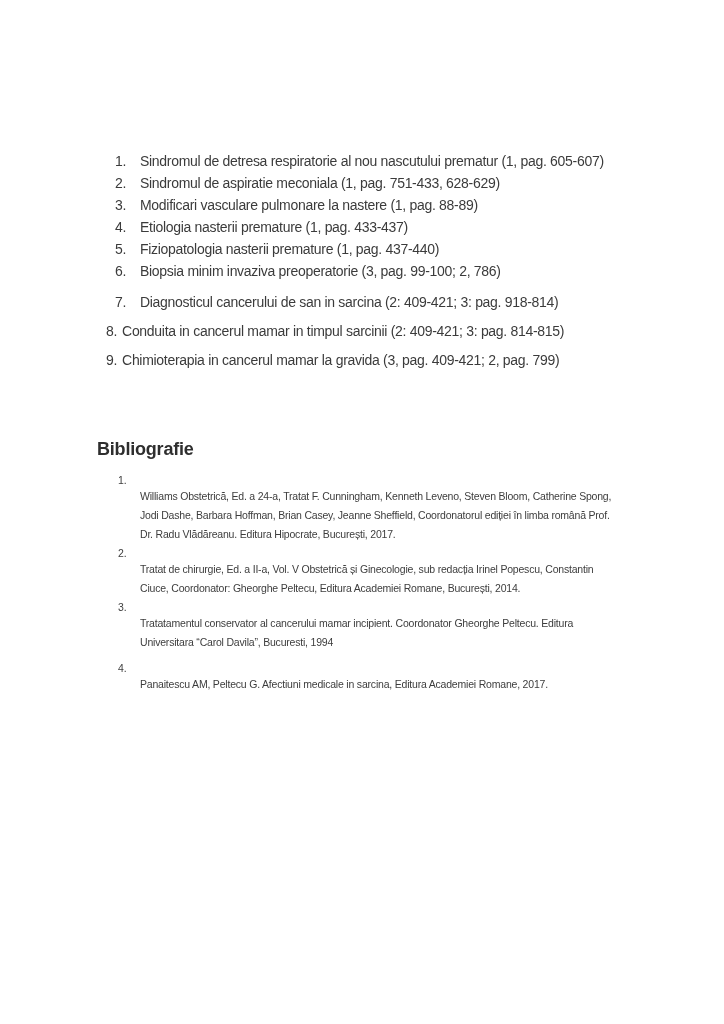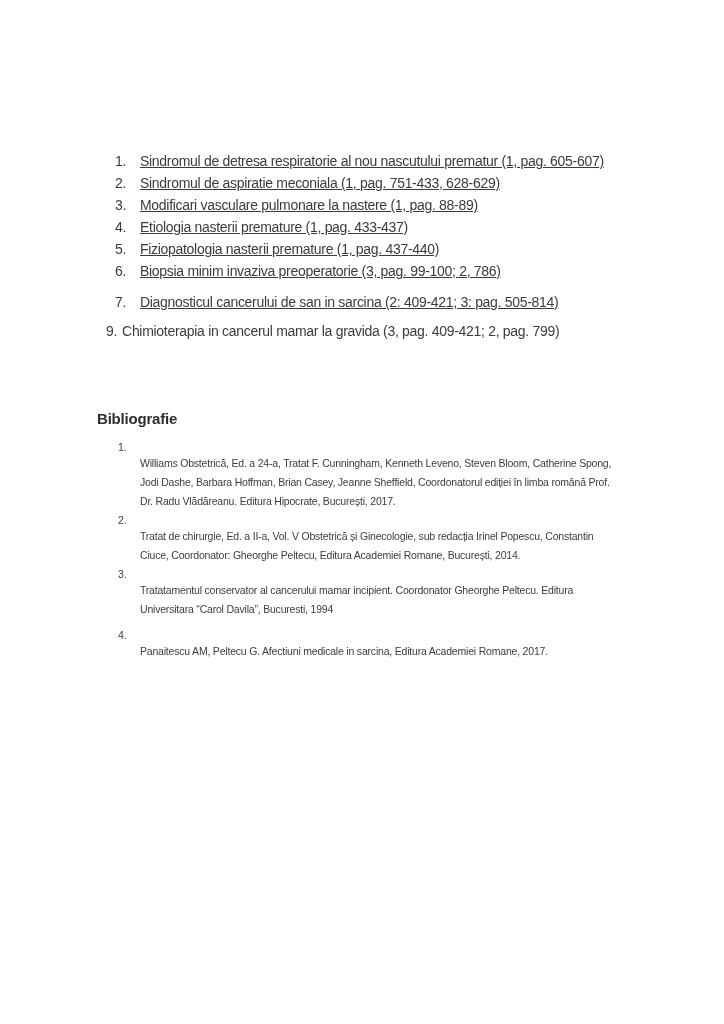--- a/index.html
+++ b/index.html
@@ -17,29 +17,29 @@
   
   .main-list{
     width:515px;
     font-size:14px;
     letter-spacing:-0.3px;
     line-height:22px;
   }
   .mli{display:flex;align-items:flex-start;}
   .mli.hang{margin-left:18px;}
   .mli.hang .num{flex:0 0 25px;}
-  .mli.hang .txt{flex:1 1 auto;max-width:472px;text-decoration:underline;}
+  .mli.hang .txt{flex:1 1 auto;max-width:472px;}
   .mli.flat{display:block;margin-left:9px;}
   .mli.flat .num{margin-right:5px;}
   .mli.spaced{margin-top:7px;}
   .mli.first-spaced{margin-top:9px;}
   
   .bib-heading{
     margin:68px 0 0 0;
-    font-size:15px;
+    font-size:18px;
     font-weight:bold;
     color:#2e2e2e;
     letter-spacing:-0.2px;
   }
   .bib-list{
     margin-top:11px;
     margin-left:21px;
     width:505px;
     font-size:10.5px;
     letter-spacing:-0.2px;
@@ -76,21 +76,24 @@
     <div class="mli hang">
       <span class="num">5.</span>
       <span class="txt">Fiziopatologia nasterii premature (1, pag. 437-440)</span>
     </div>
     <div class="mli hang">
       <span class="num">6.</span>
       <span class="txt">Biopsia minim invaziva preoperatorie (3, pag. 99-100; 2, 786)</span>
     </div>
     <div class="mli hang first-spaced">
       <span class="num">7.</span>
-      <span class="txt">Diagnosticul cancerului de san in sarcina (2: 409-421; 3: pag. 505-814)</span>
+      <span class="txt">Diagnosticul cancerului de san in sarcina (2: 409-421; 3: pag. 918-814)</span>
+    </div>
+    <div class="mli flat spaced">
+      <span class="num">8.</span><span class="txt">Conduita in cancerul mamar in timpul sarcinii (2: 409-421; 3: pag. 814-815)</span>
     </div>
     <div class="mli flat spaced">
       <span class="num">9.</span><span class="txt">Chimioterapia in cancerul mamar la gravida (3, pag. 409-421; 2, pag. 799)</span>
     </div>
   </div>
 
   <h2 class="bib-heading">Bibliografie</h2>
 
   <div class="bib-list">
     <div class="bli">

